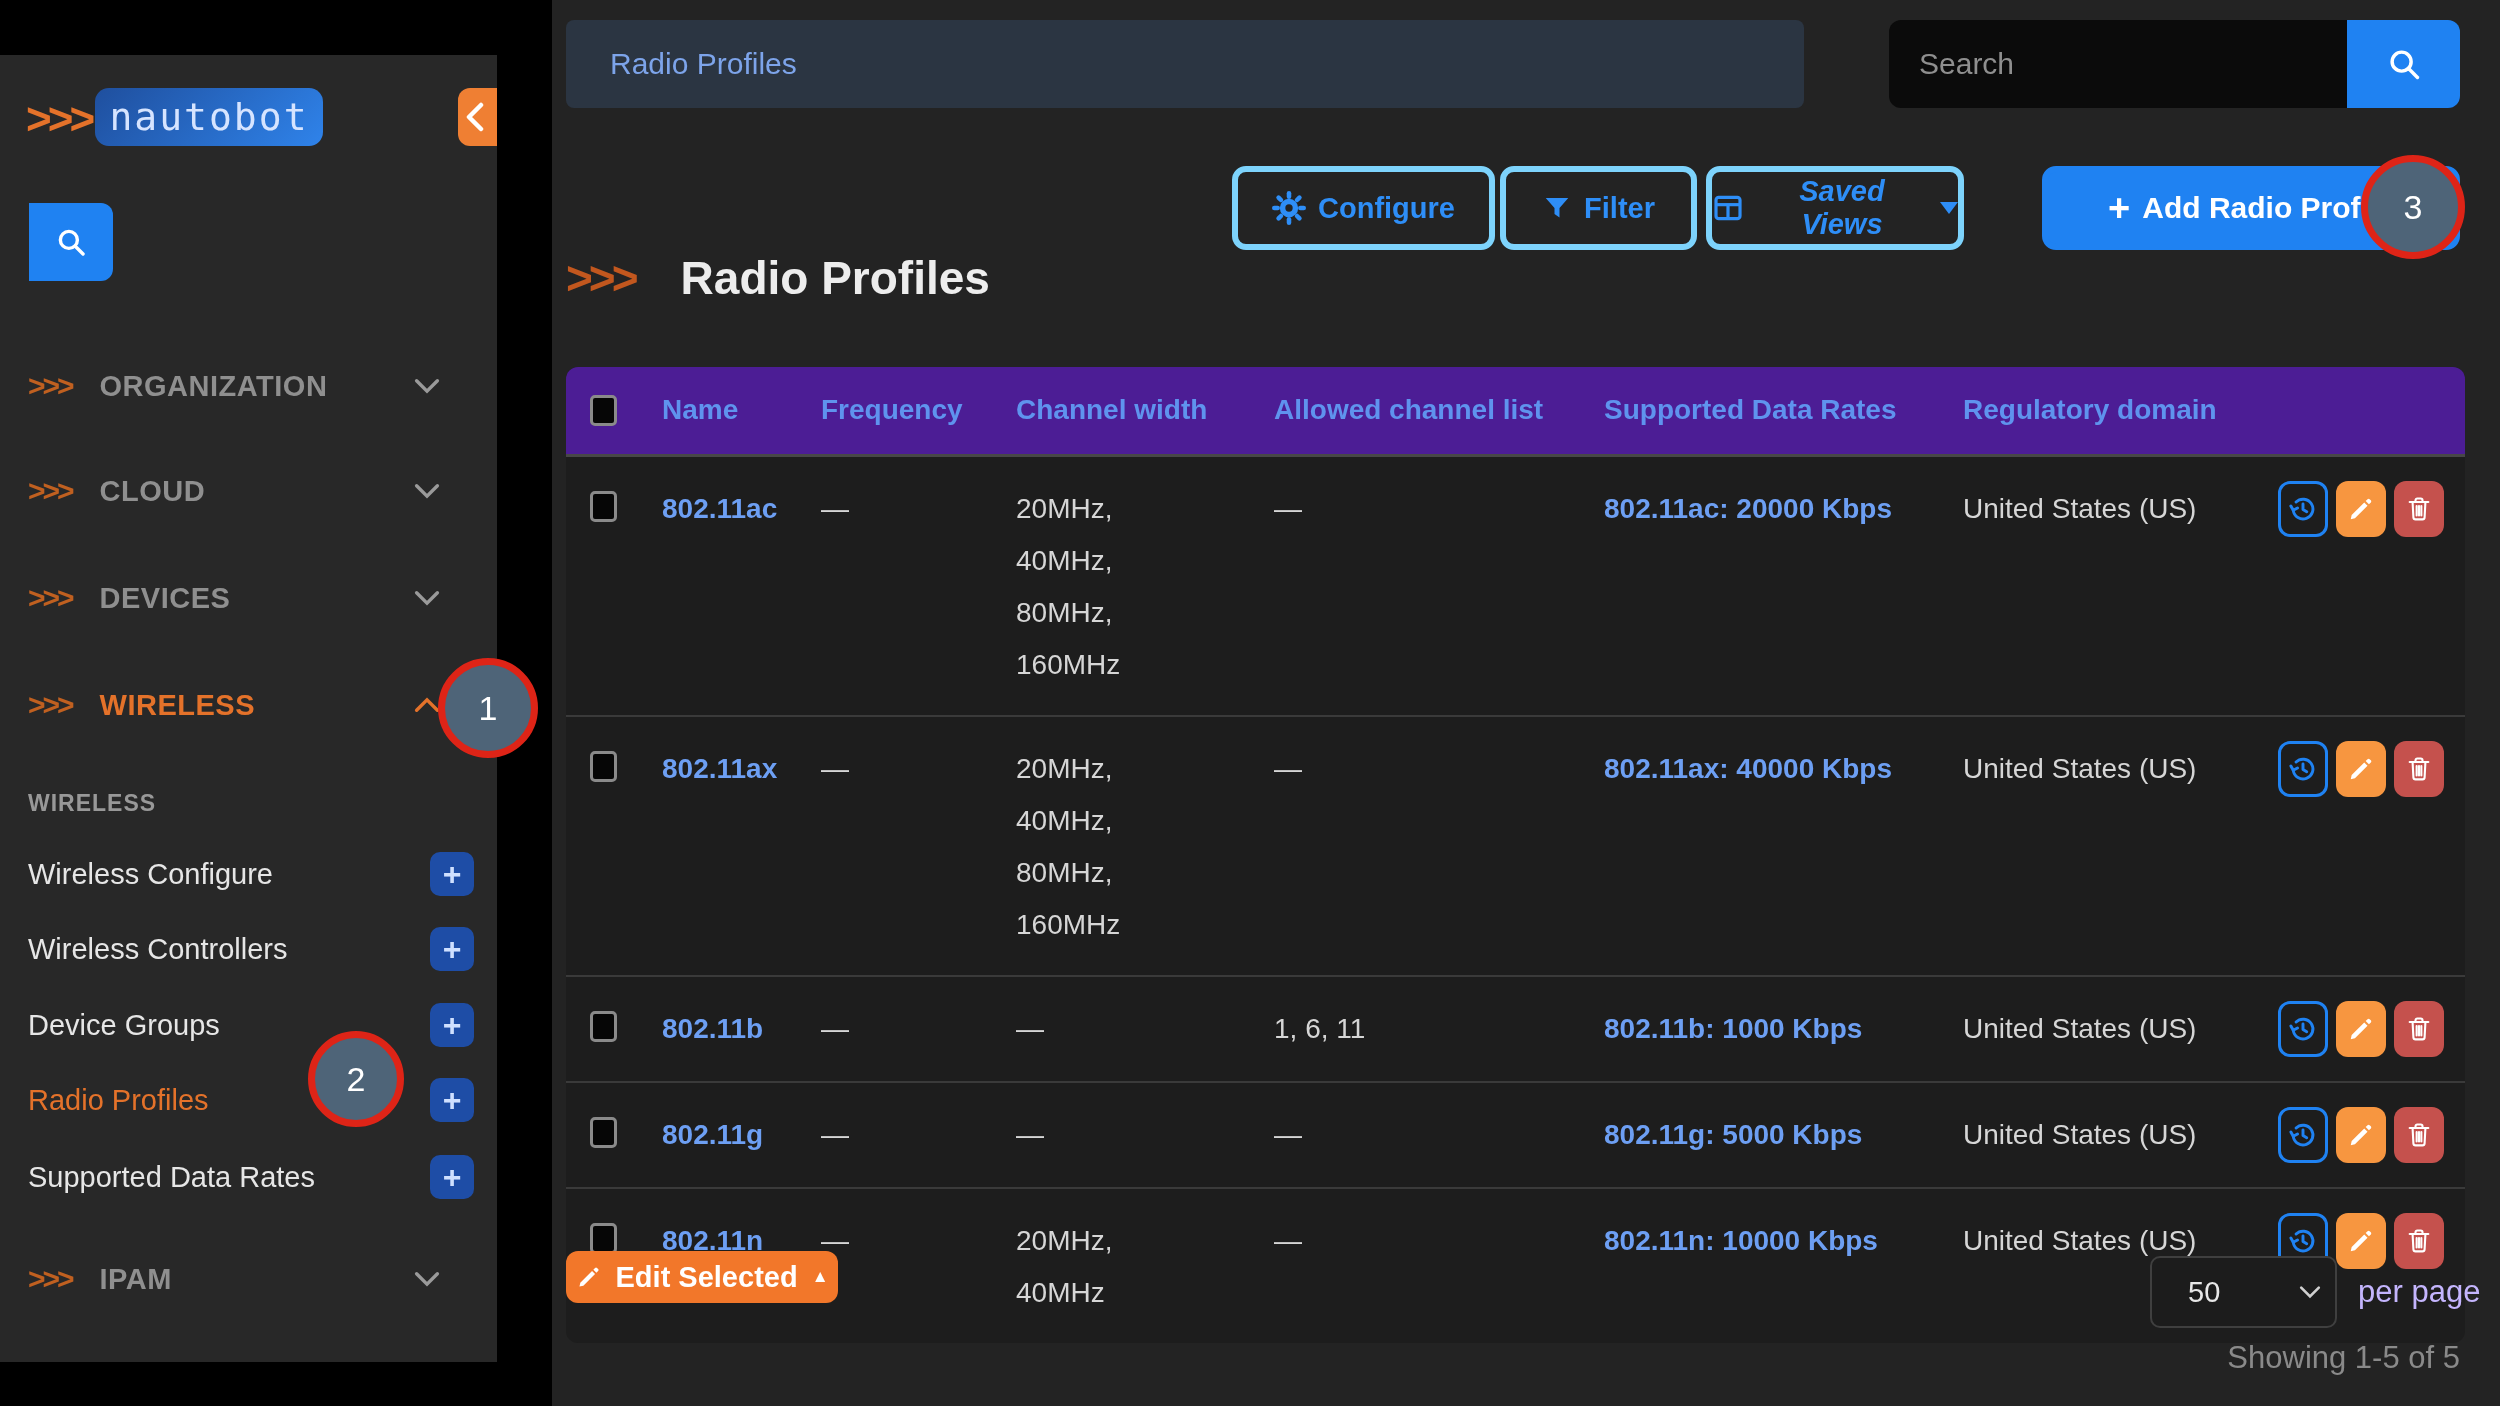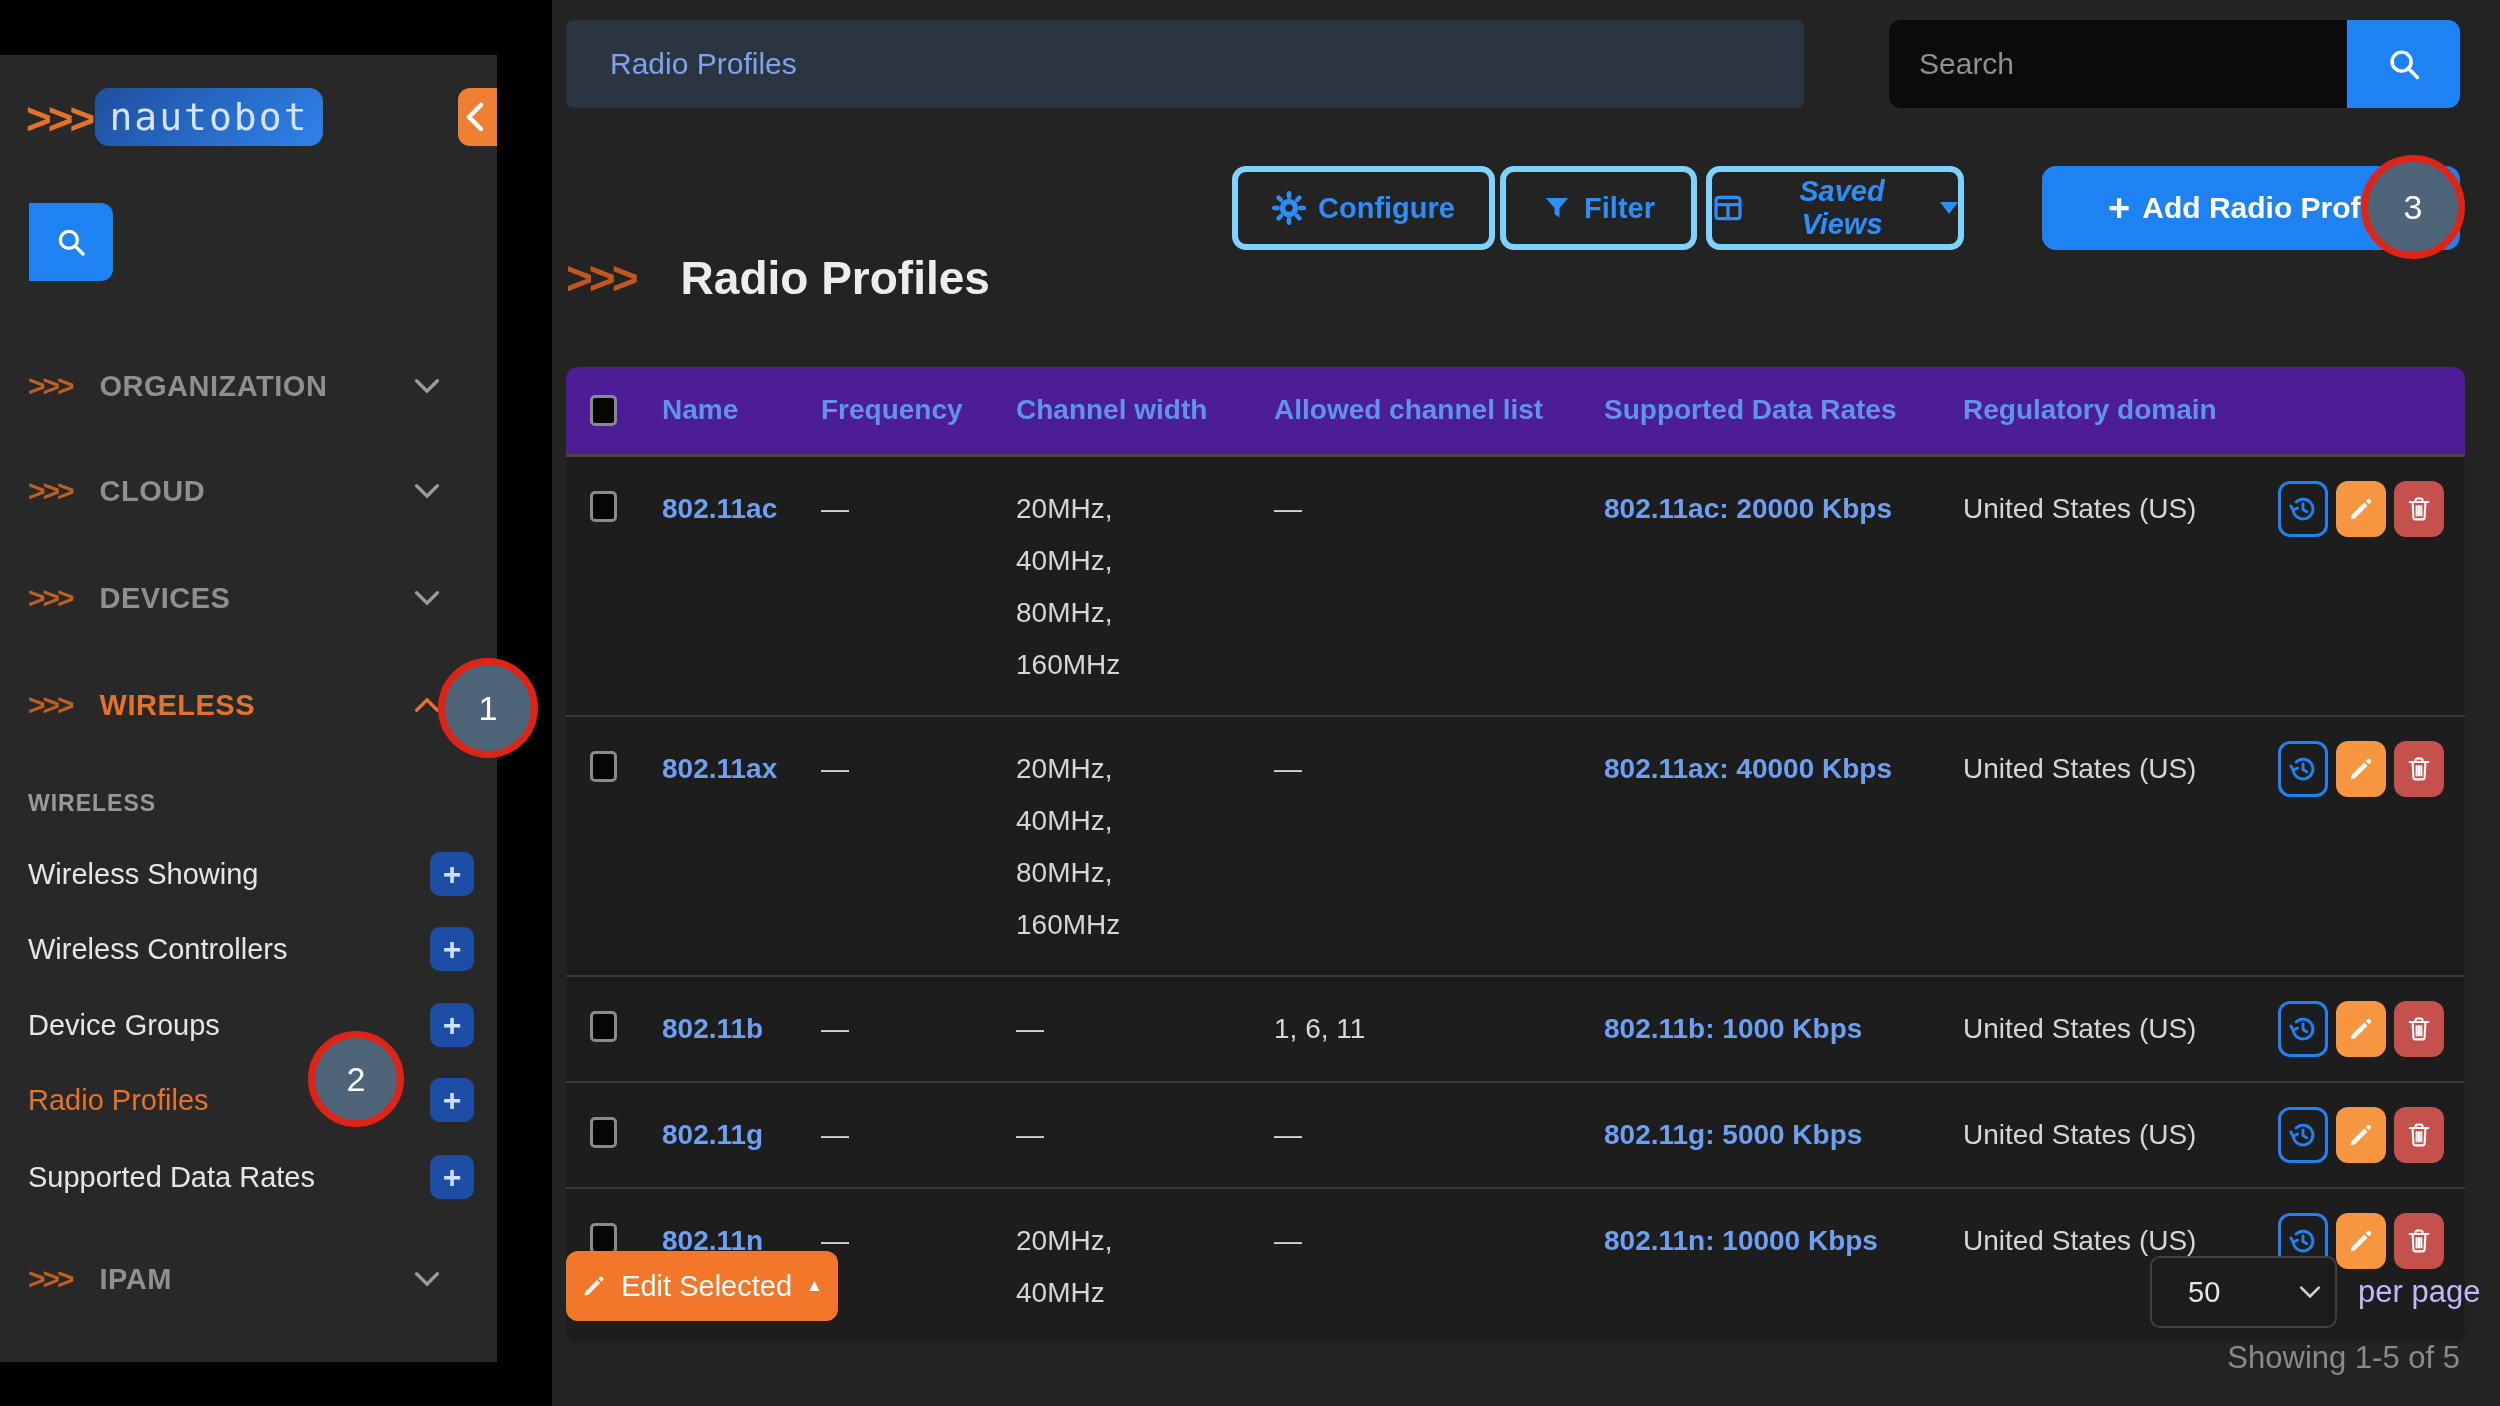--- a/index.html
+++ b/index.html
@@ -73,22 +73,22 @@
   td .val { display:inline-block; }
   td.c-cw .val { max-width:192px; }
   td.c-act { padding-top:24px; padding-left:8px; }
   .act-group { display:flex; gap:8px; }
   .act-btn { width:50px; height:56px; border-radius:12px; display:flex; align-items:center; justify-content:center; cursor:pointer; border:none; }
   .act-changelog { background:transparent; border:3px solid #1f82f2; color:#1f82f2; }
   .act-edit { background:#f79640; }
   .act-delete { background:#c5514d; }
 
   
-  .edit-selected { position:absolute; left:14px; top:1251px; width:272px; height:70px; background:#f2772a; border:none; border-radius:12px;
-      color:#fff; font-size:29px; font-weight:400; display:flex; align-items:center; justify-content:center; gap:14px; cursor:pointer;
+  .edit-selected { position:absolute; left:14px; top:1251px; width:272px; height:52px; background:#f2772a; border:none; border-radius:12px;
+      color:#fff; font-size:29px; font-weight:700; display:flex; align-items:center; justify-content:center; gap:14px; cursor:pointer;
       font-family:"Liberation Sans",sans-serif; }
   .per-page-select { position:absolute; left:1598px; top:1256px; width:187px; height:72px; background:#1c1c1c; border:2px solid #3f3f3f;
       border-radius:10px; display:flex; align-items:center; cursor:pointer; }
   .per-page-select .pp-val { padding-left:36px; font-size:29px; color:#e8e8e8; }
   .per-page-select .pp-caret { margin-left:auto; margin-right:14px; }
   .per-page-label { position:absolute; left:1806px; top:1256px; height:72px; line-height:72px; font-size:31px; color:#c4b5fd; }
   .showing { position:absolute; right:40px; top:1340px; font-size:31px; color:#8a8a8a; }
 
   
   .ann { position:absolute; border:7px solid #de2417; background:#4e6478; border-radius:50%;
@@ -161,21 +161,21 @@
       <span class="g-caret">
         <svg width="26" height="16" viewBox="0 0 20 12" fill="none" stroke="#e4722a" stroke-width="2.6" stroke-linecap="round">
             <path d="M2 10l8-8 8 8"></path>
           </svg>
       </span>
     </div>
 
     <div class="section-label">WIRELESS</div>
 
     <div class="nav-item" style="top:789px;">
-      <span class="i-label">Wireless Showing</span>
+      <span class="i-label">Wireless Configure</span>
     </div>
     <button class="plus-btn" style="top:797px;">+</button>
 
     <div class="nav-item" style="top:864px;">
       <span class="i-label">Wireless Controllers</span>
     </div>
     <button class="plus-btn" style="top:872px;">+</button>
 
     <div class="nav-item" style="top:940px;">
       <span class="i-label">Device Groups</span>

